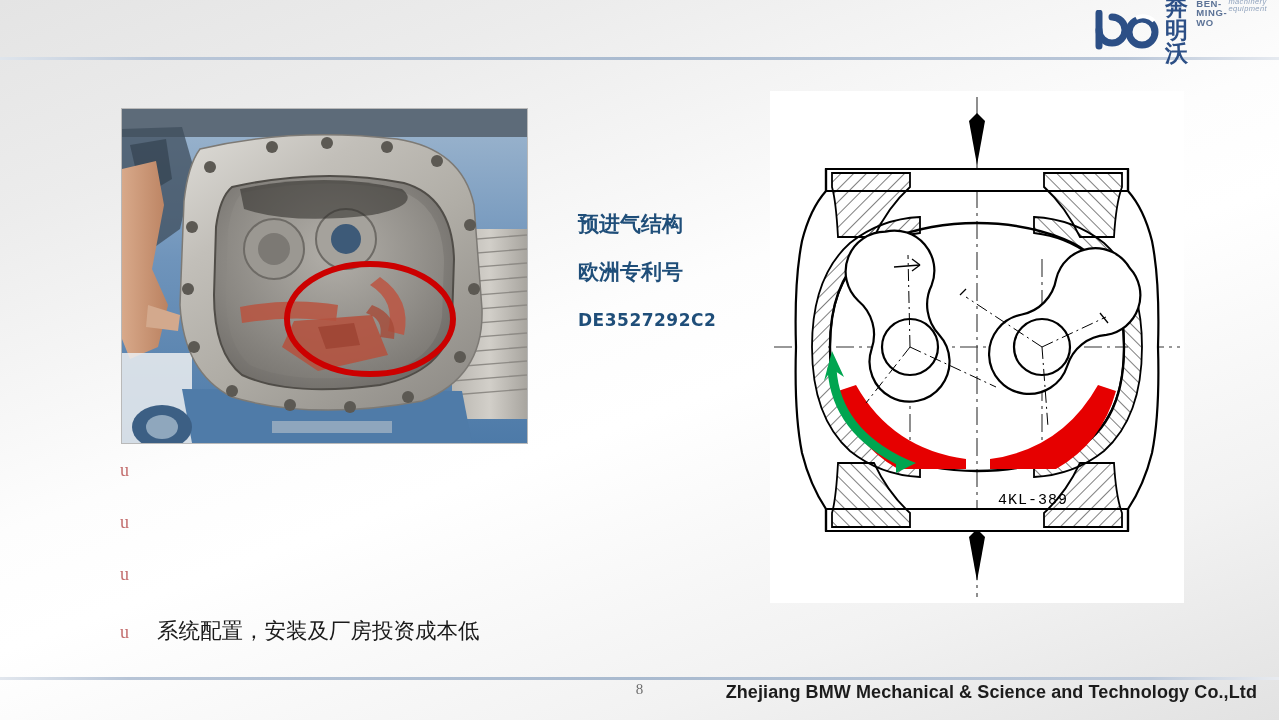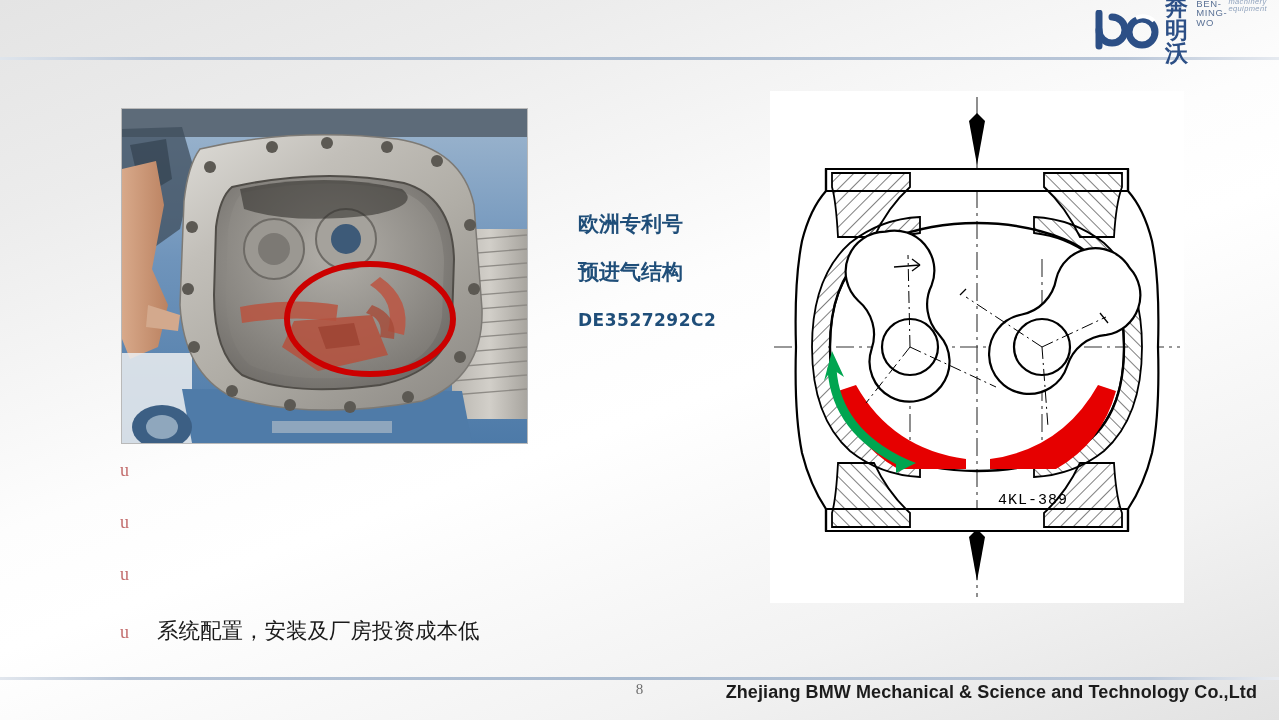--- a/index.html
+++ b/index.html
@@ -22,21 +22,21 @@
     position:absolute;right:12px;top:4px;width:172px;height:52px;
     display:flex;align-items:center;gap:4px;
   }
   .logo-mark{width:66px;height:40px;flex:0 0 auto;}
   .logo-text{display:flex;flex-direction:row;justify-content:center;line-height:1;}
   .logo-cn{
     font-size:23px;font-weight:bold;color:#2c4f86;letter-spacing:1px;
     font-family:"DejaVu Sans","Liberation Sans",sans-serif;
   }
   .logo-en{
-    font-size:9.5px;font-weight:normal;color:#5b7296;letter-spacing:0.6px;margin-top:3px;
+    font-size:9.5px;font-weight:bold;color:#5b7296;letter-spacing:0.6px;margin-top:3px;
   }
   .logo-sub{
     font-size:7.5px;color:#8fa2bd;letter-spacing:0.4px;margin-top:2px;font-style:italic;
   }
 
   
   .photo{
     position:absolute;left:121px;top:108px;width:405px;height:334px;
     border:1px solid #b9b9b9;overflow:hidden;background:#6d7a86;
   }
@@ -205,22 +205,22 @@
       <path d="M172 212 L250 206 L266 246 L196 262 L160 238 Z" fill="#b4523f" opacity="0.88"></path>
       <path d="M196 218 L232 214 L238 236 L204 240 Z" fill="#9e4534" opacity="0.9"></path>
       <path d="M258 168 Q290 190 282 226 L266 222 Q274 192 248 176 Z" fill="#bb5744" opacity="0.88"></path>
       <path d="M250 196 Q276 206 272 230 L258 228 Q262 210 244 204 Z" fill="#a64b38" opacity="0.8"></path>
 
       <ellipse cx="248" cy="210" rx="83" ry="55" fill="none" stroke="#cc0000" stroke-width="6"></ellipse>
     </svg>
   </div>
 
   <div class="headline">
+    <div>预进气结构</div>
     <div>欧洲专利号</div>
-    <div>预进气结构</div>
     <div class="code">DE3527292C2</div>
   </div>
 
   <div class="bullets">
     <div class="bullet-row">
       <span class="bullet-mark">u</span>
     </div>
     <div class="bullet-row">
       <span class="bullet-mark">u</span>
     </div>

